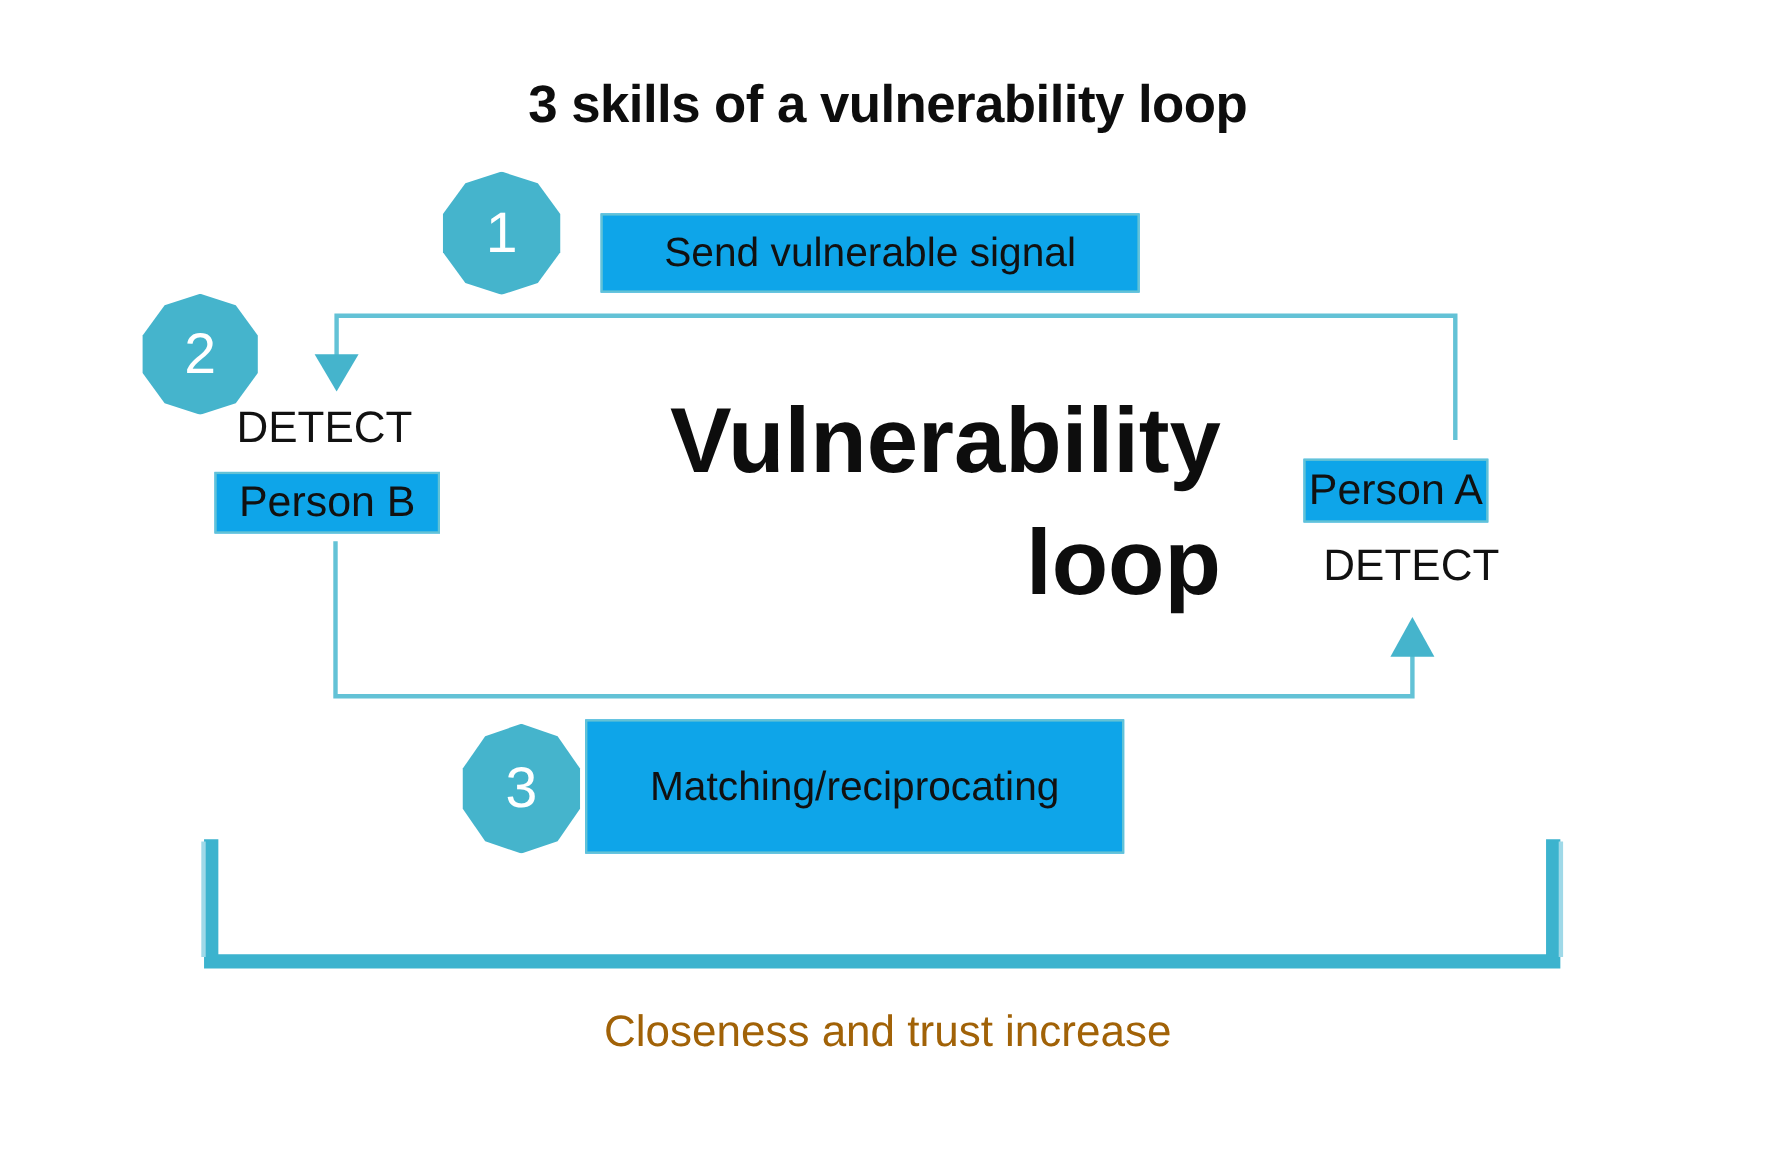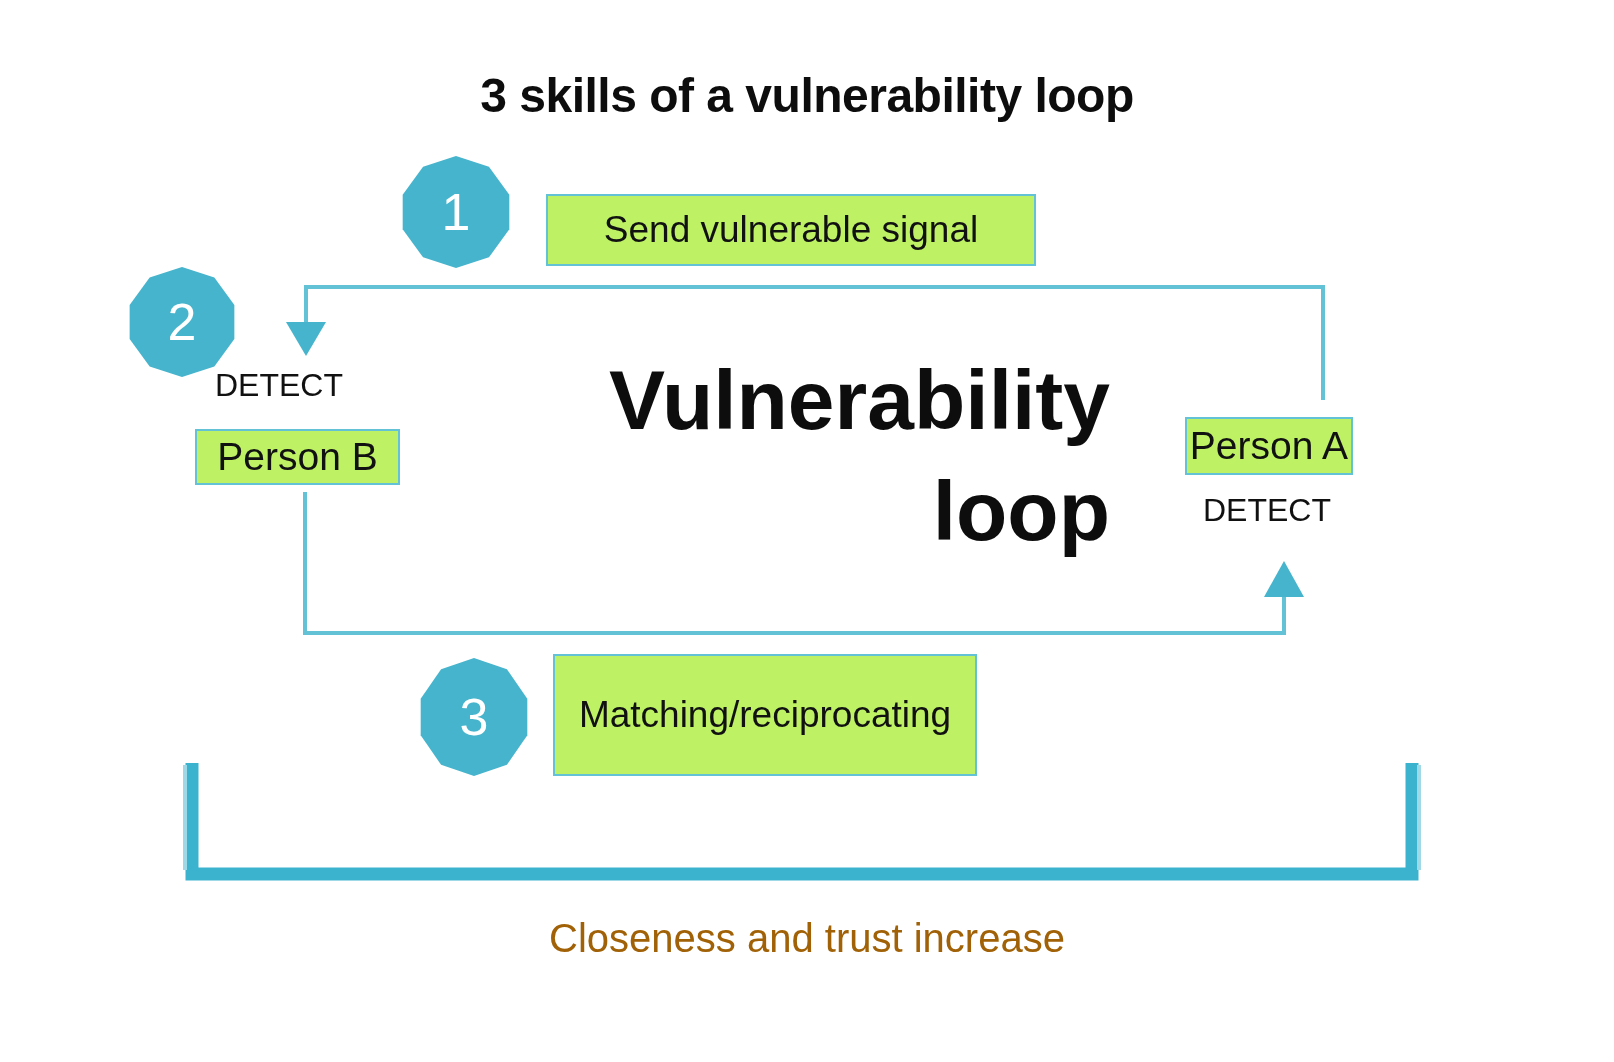--- a/index.html
+++ b/index.html
@@ -40,39 +40,39 @@
     text-align: right;
     font-size: 84px;
     line-height: 1.32;
     font-weight: bold;
     color: #0d0d0d;
   }
 
   
   .obox {
     border: 2px solid #63C2D6;
-    background: #bef264;
+    background: #0ea5e9;
     box-sizing: border-box;
     display: flex;
     align-items: center;
     justify-content: center;
     text-align: center;
     color: #111111;
     font-size: 37px;
     line-height: 1.28;
   }
   #box-send   { left: 546px;  top: 194px; width: 490px; height: 72px; }
   #box-person-b { left: 195px; top: 429px; width: 205px; height: 56px; font-size: 39px; }
   #box-person-a { left: 1185px; top: 417px; width: 168px; height: 58px; font-size: 39px; }
-  #box-match  { left: 553px;  top: 654px; width: 424px; height: 122px; }
+  #box-match  { left: 532px;  top: 654px; width: 490px; height: 122px; }
   #box-match .inner { padding: 0 10px; }
 
   
   .detect {
-    font-size: 32px;
+    font-size: 40px;
     color: #111111;
     white-space: nowrap;
   }
   #detect-left  { left: 215px;  top: 367px; }
   #detect-right { left: 1203px; top: 492px; }
 
   
   #caption {
     left: 0;
     top: 916px;

